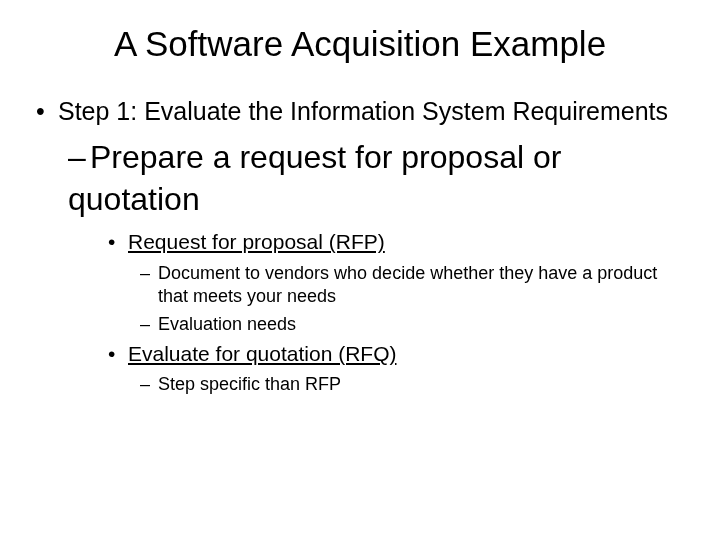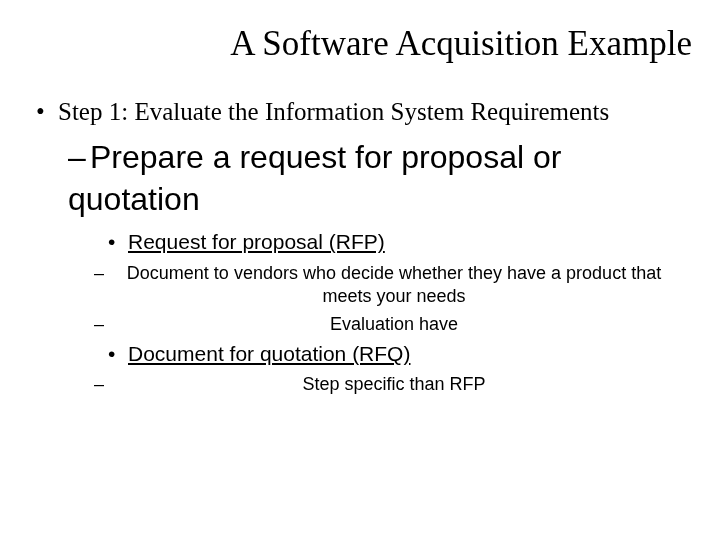--- a/index.html
+++ b/index.html
@@ -8,56 +8,53 @@
       height: 540px;
       background: #ffffff;
       font-family: Arial, Helvetica, sans-serif;
       color: #000;
       padding: 20px 28px 20px 28px;
       overflow: hidden;
     }
     .title {
       font-size: 35px;
       font-weight: 400;
-      text-align: right;
+      text-align: center;
       margin-bottom: 32px;
       margin-top: 4px;
-      font-family: Liberation Serif, serif;
     }
     .level1 {
       font-size: 25px;
       margin-left: 8px;
       margin-bottom: 10px;
       line-height: 1.25;
-      font-family: Liberation Serif, serif;
     }
     .level1 .bullet { display: inline-block; width: 22px; }
     .level1 .text { display: inline; }
     .level2 {
       font-size: 32px;
       margin-left: 40px;
       margin-bottom: 8px;
       line-height: 1.3;
     }
     .level2 .dash { display: inline-block; width: 22px; }
     .level3 {
       font-size: 21px;
       margin-left: 80px;
       margin-bottom: 6px;
       line-height: 1.3;
     }
     .level3 .bullet { display: inline-block; width: 20px; }
     .underline { text-decoration: underline; }
     .level4 {
       font-size: 18px;
-      margin-left: 60px;
+      margin-left: 112px;
       margin-bottom: 4px;
       line-height: 1.3;
       padding-right: 10px;
-      text-align: center;
     }
     .level4 .dash { display: inline-block; width: 18px; vertical-align: top; }
     .level4 .text { display: inline-block; width: calc(100% - 22px); vertical-align: top; }
   </style>
 </head>
 <body>
 
 <div class="title">A Software Acquisition Example</div>
 
 <div class="level1">
@@ -70,22 +67,22 @@
 
 <div class="level3">
   <span class="bullet">•</span><span class="underline">Request for proposal (RFP)</span>
 </div>
 
 <div class="level4">
   <span class="dash">–</span><span class="text">Document to vendors who decide whether they have a product that meets your needs</span>
 </div>
 
 <div class="level4">
-  <span class="dash">–</span><span class="text">Evaluation have</span>
+  <span class="dash">–</span><span class="text">Evaluation needs</span>
 </div>
 
 <div class="level3">
-  <span class="bullet">•</span><span class="underline">Document for quotation (RFQ)</span>
+  <span class="bullet">•</span><span class="underline">Evaluate for quotation (RFQ)</span>
 </div>
 
 <div class="level4">
   <span class="dash">–</span><span class="text">Step specific than RFP</span>
 </div>
 
 </body></html>

